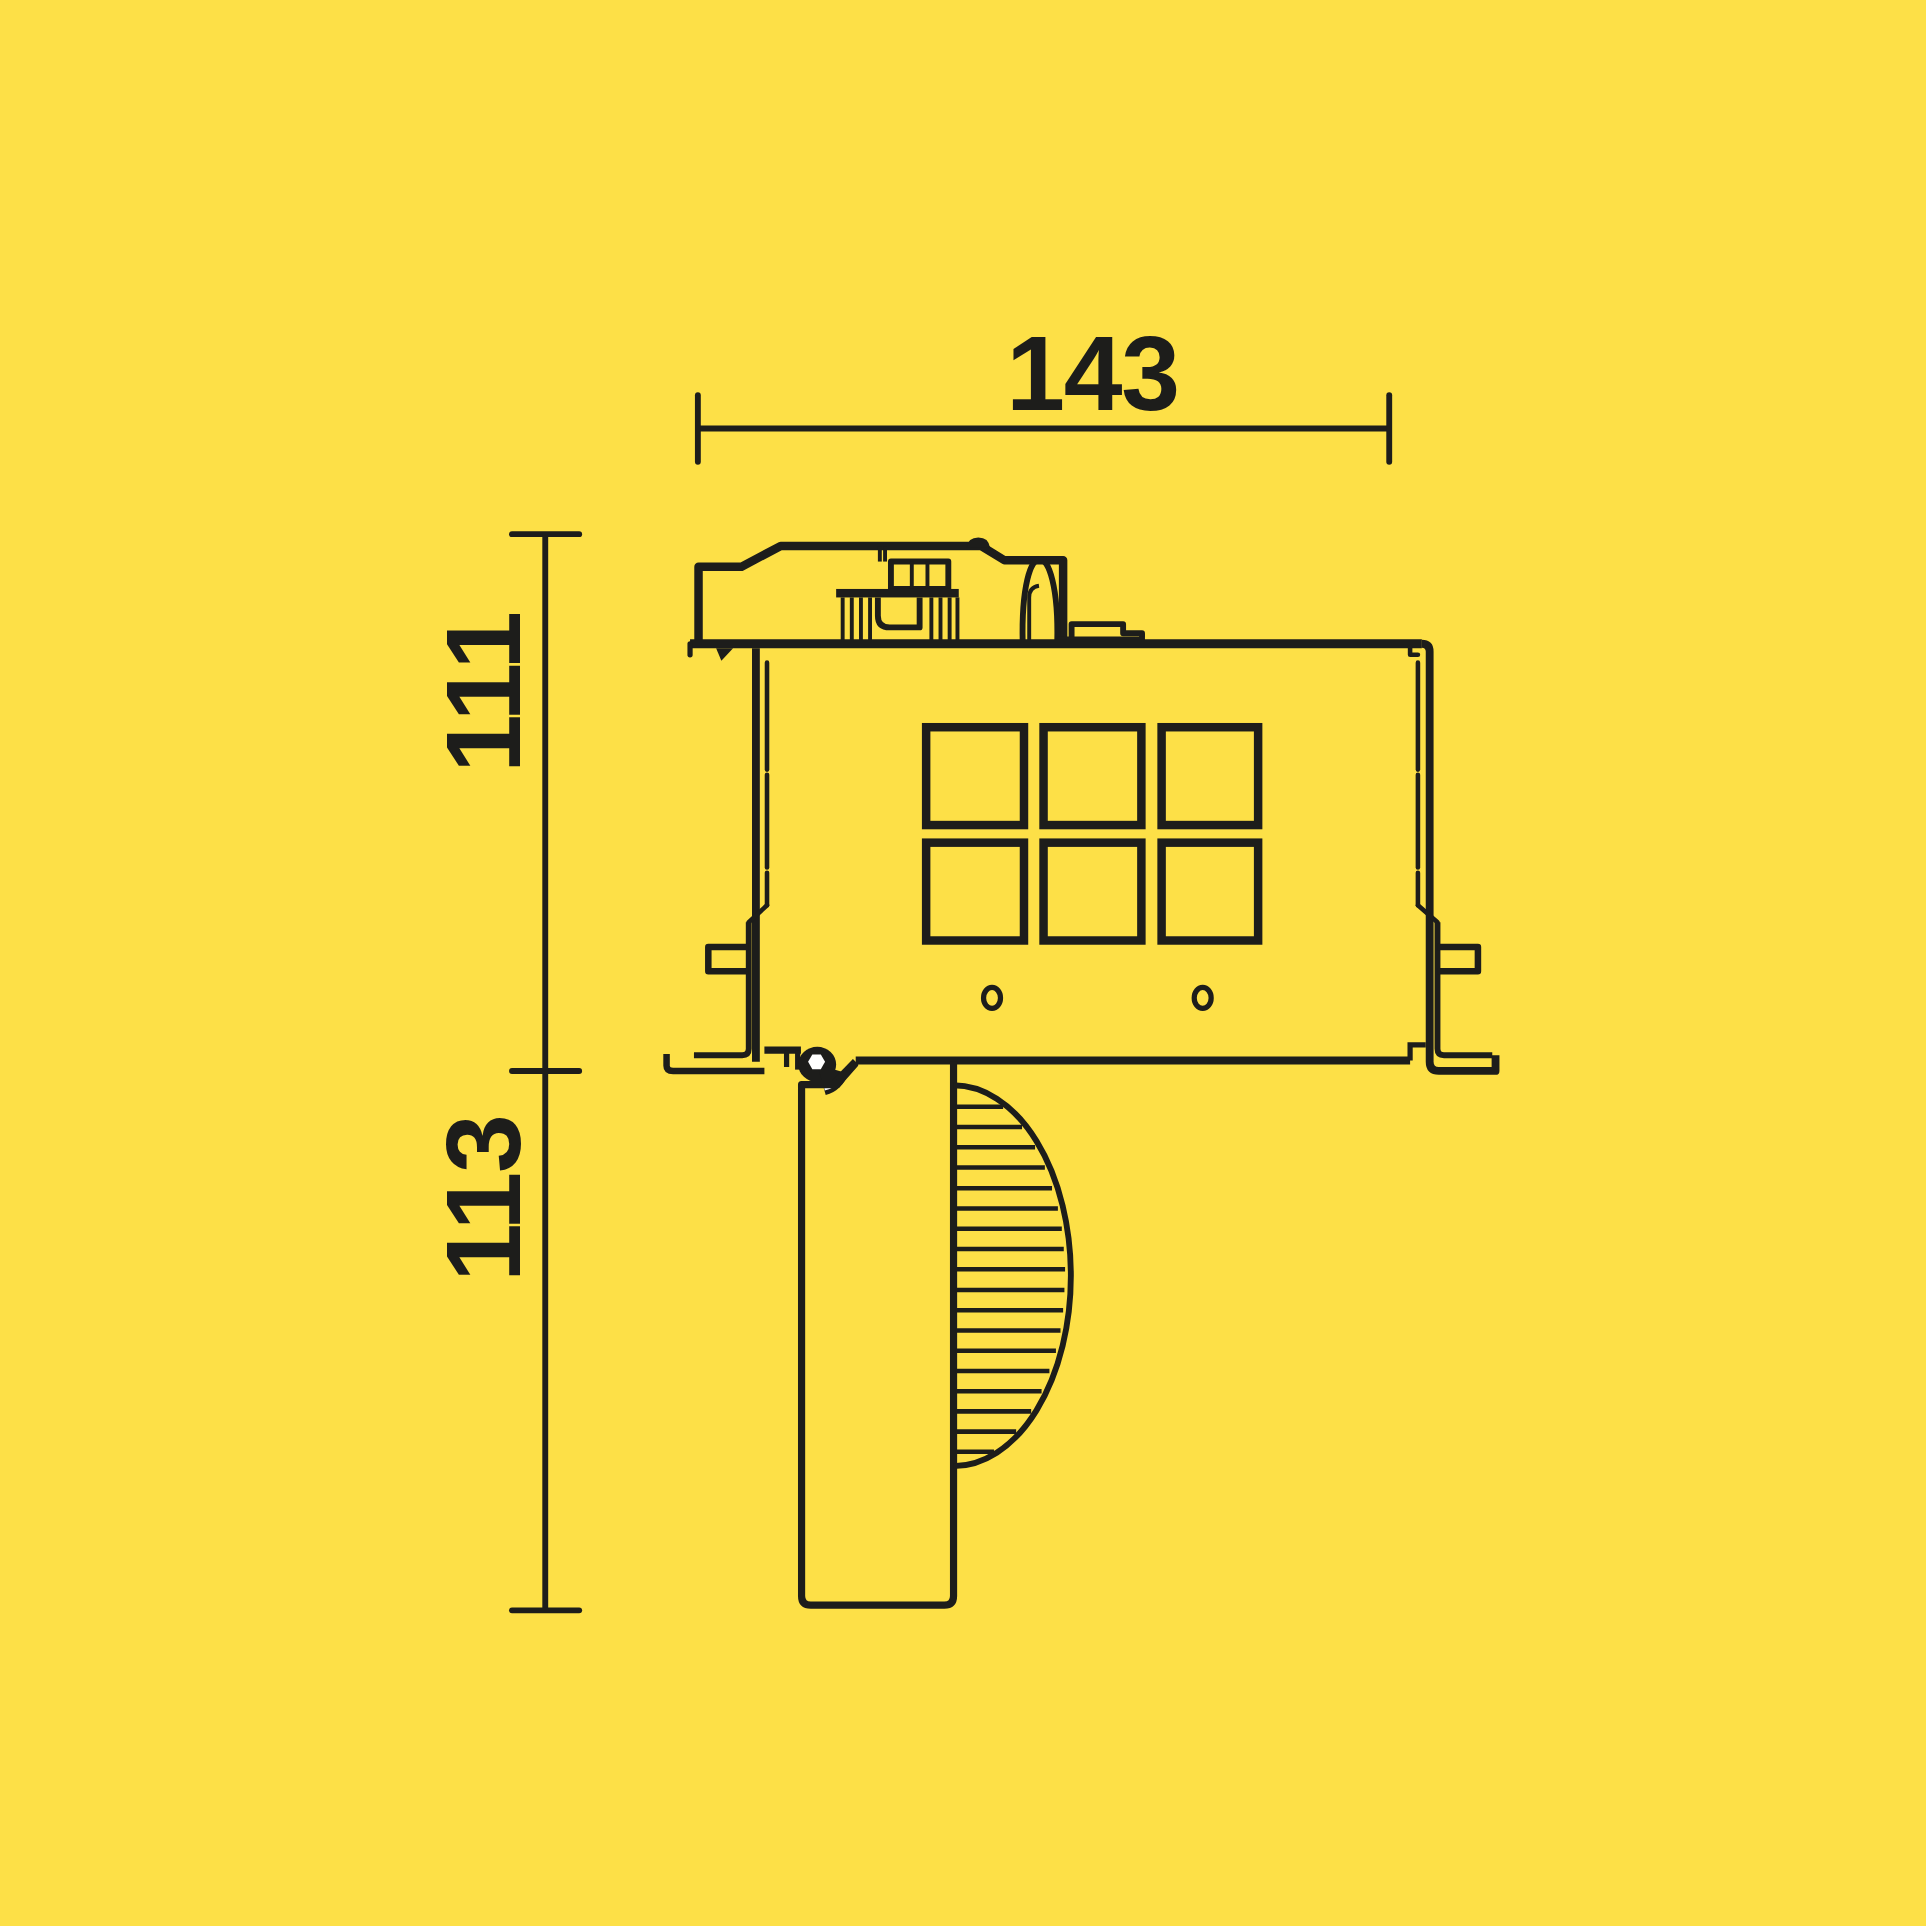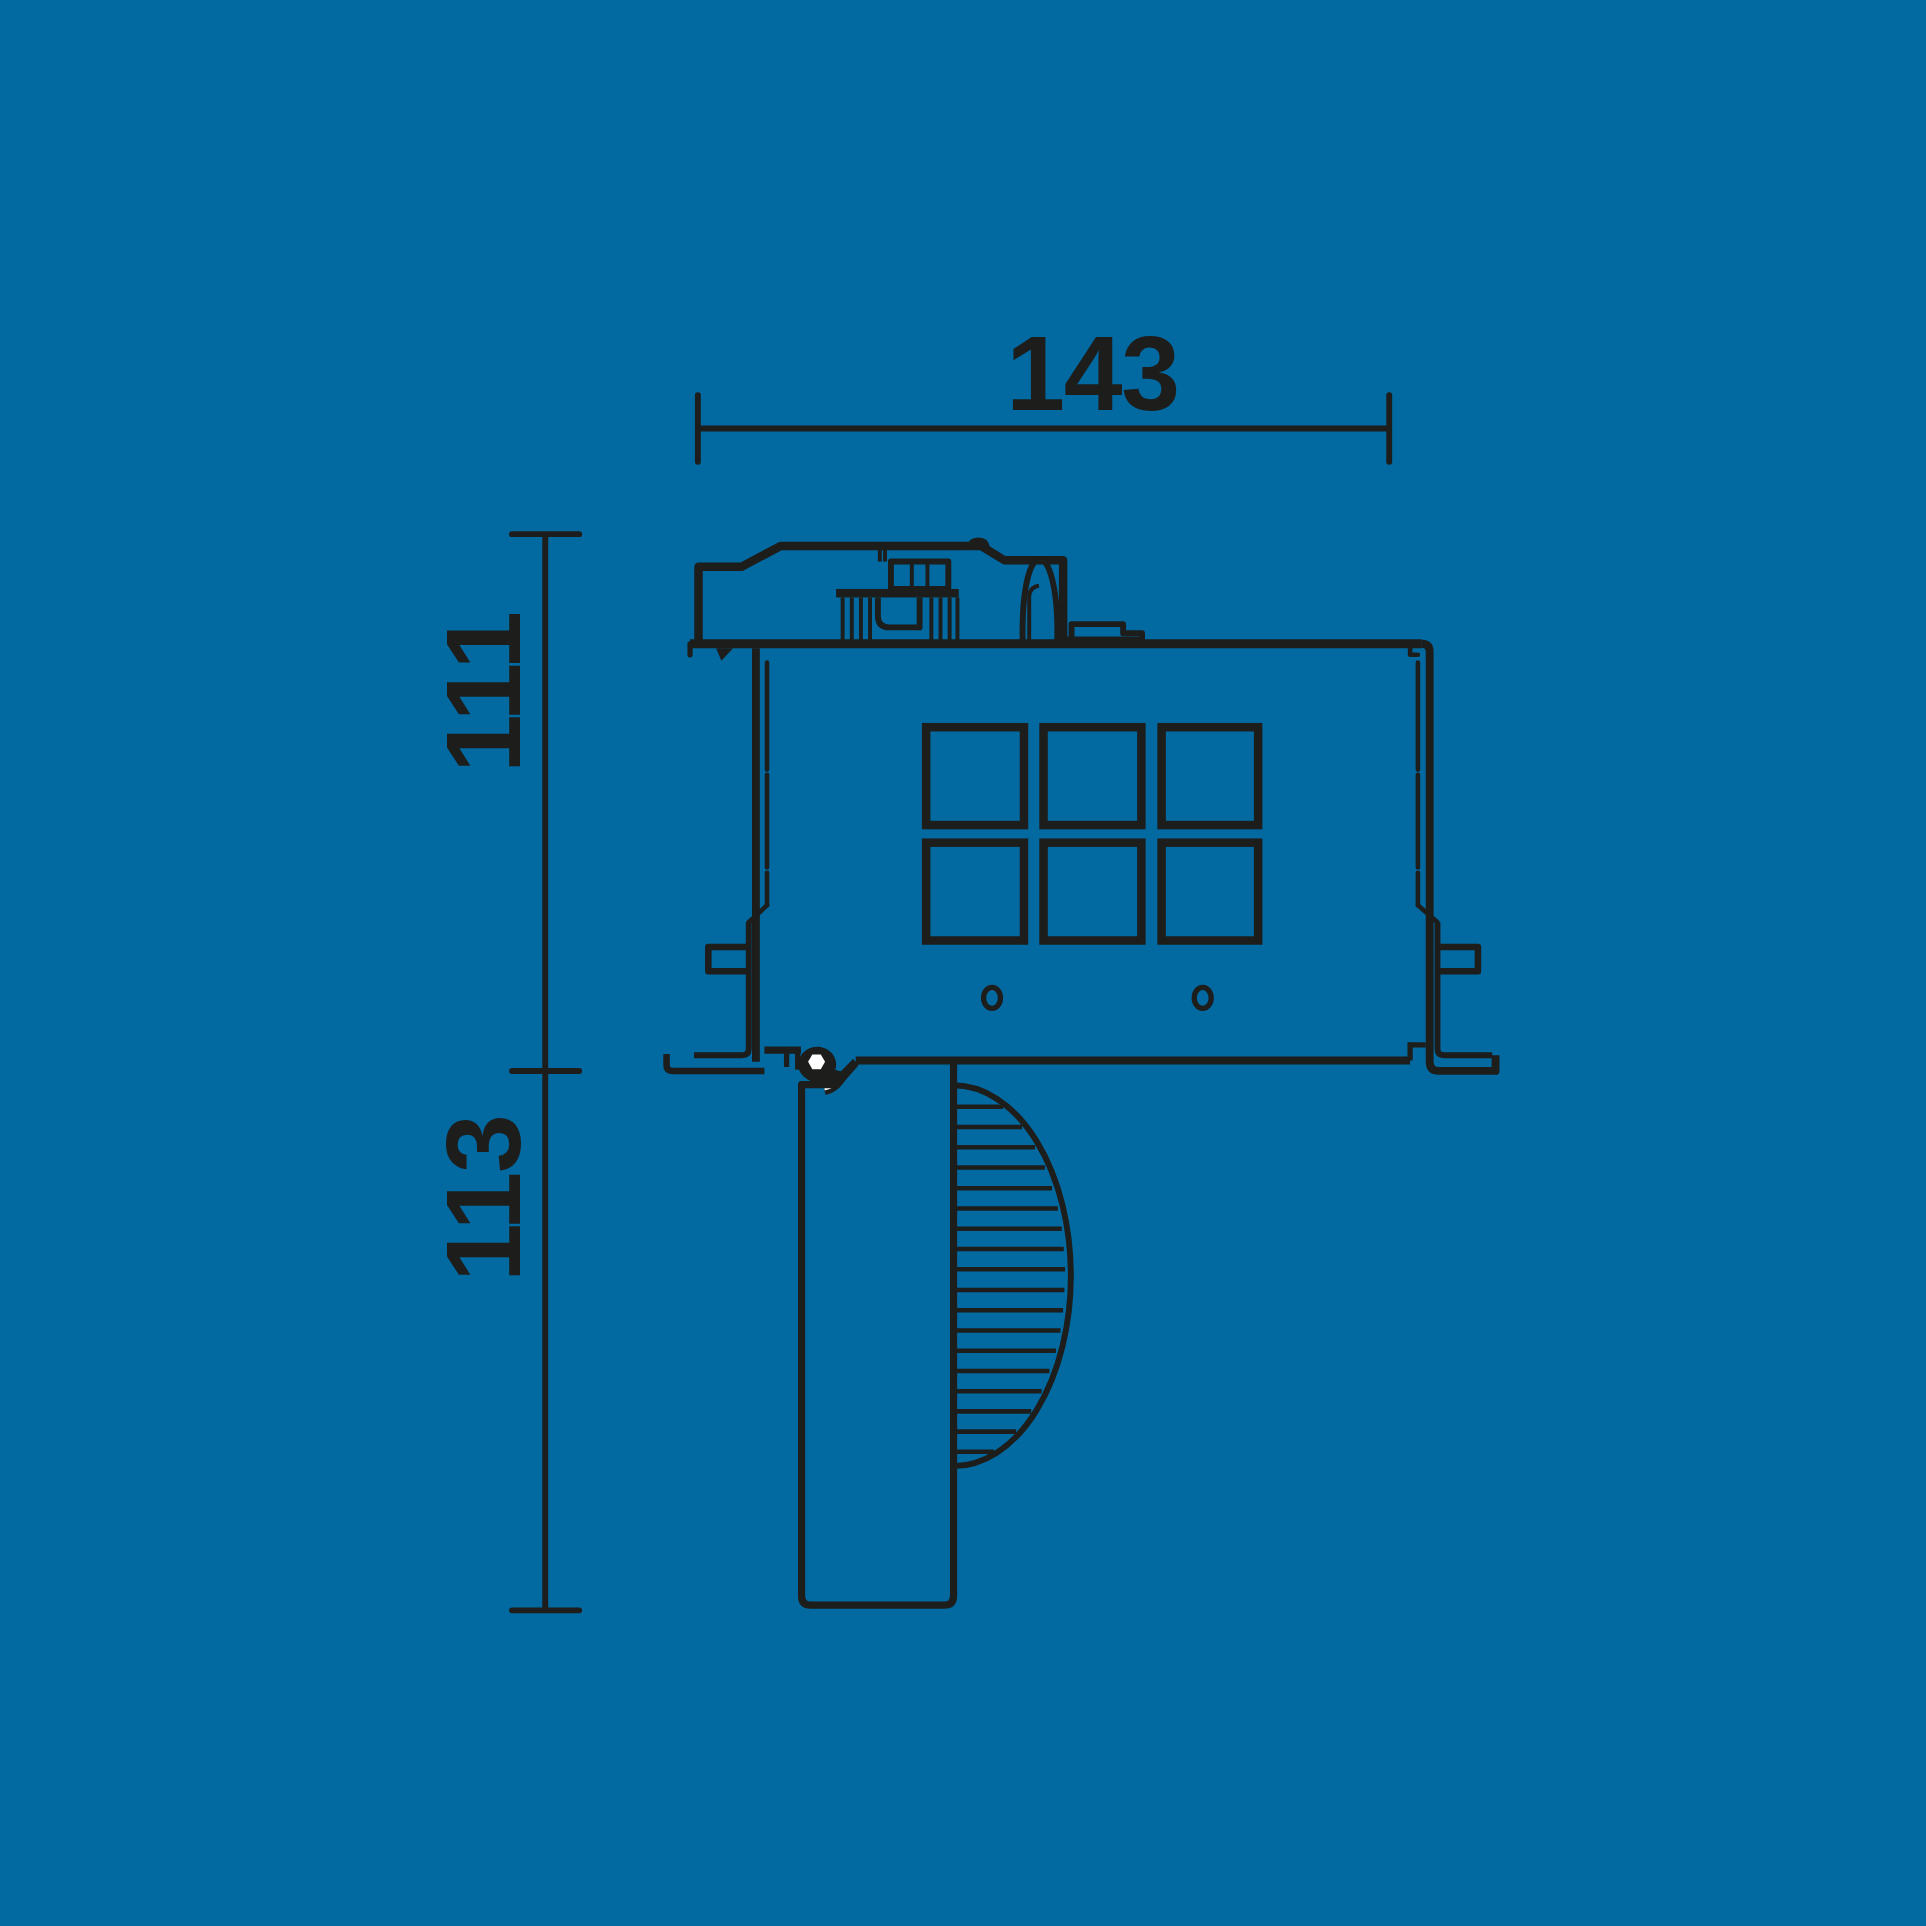--- a/index.html
+++ b/index.html
@@ -1,18 +1,18 @@
 <!DOCTYPE html>
 <html style="font-size:10.4px"><head>
 <meta charset="utf-8">
 <style>
   html,body{margin:0;padding:0;background:#ffffff;}
   .stage{
     width:100vmin;height:100vmin;max-width:1926px;max-height:1926px;
-    margin:0 auto;background:#0369a1;
+    margin:0 auto;background:#fde047;
     font-family:"Liberation Sans", sans-serif;
   }
   svg{width:100%;height:100%;display:block;}
   .ink{stroke:#1d1d1b;fill:none;}
   .fill{fill:#1d1d1b;stroke:none;}
   .dim-text{
     font-family:"Liberation Sans", sans-serif;
     font-weight:700;font-size:162px;fill:#1d1d1b;
     letter-spacing:-2px;
   }

